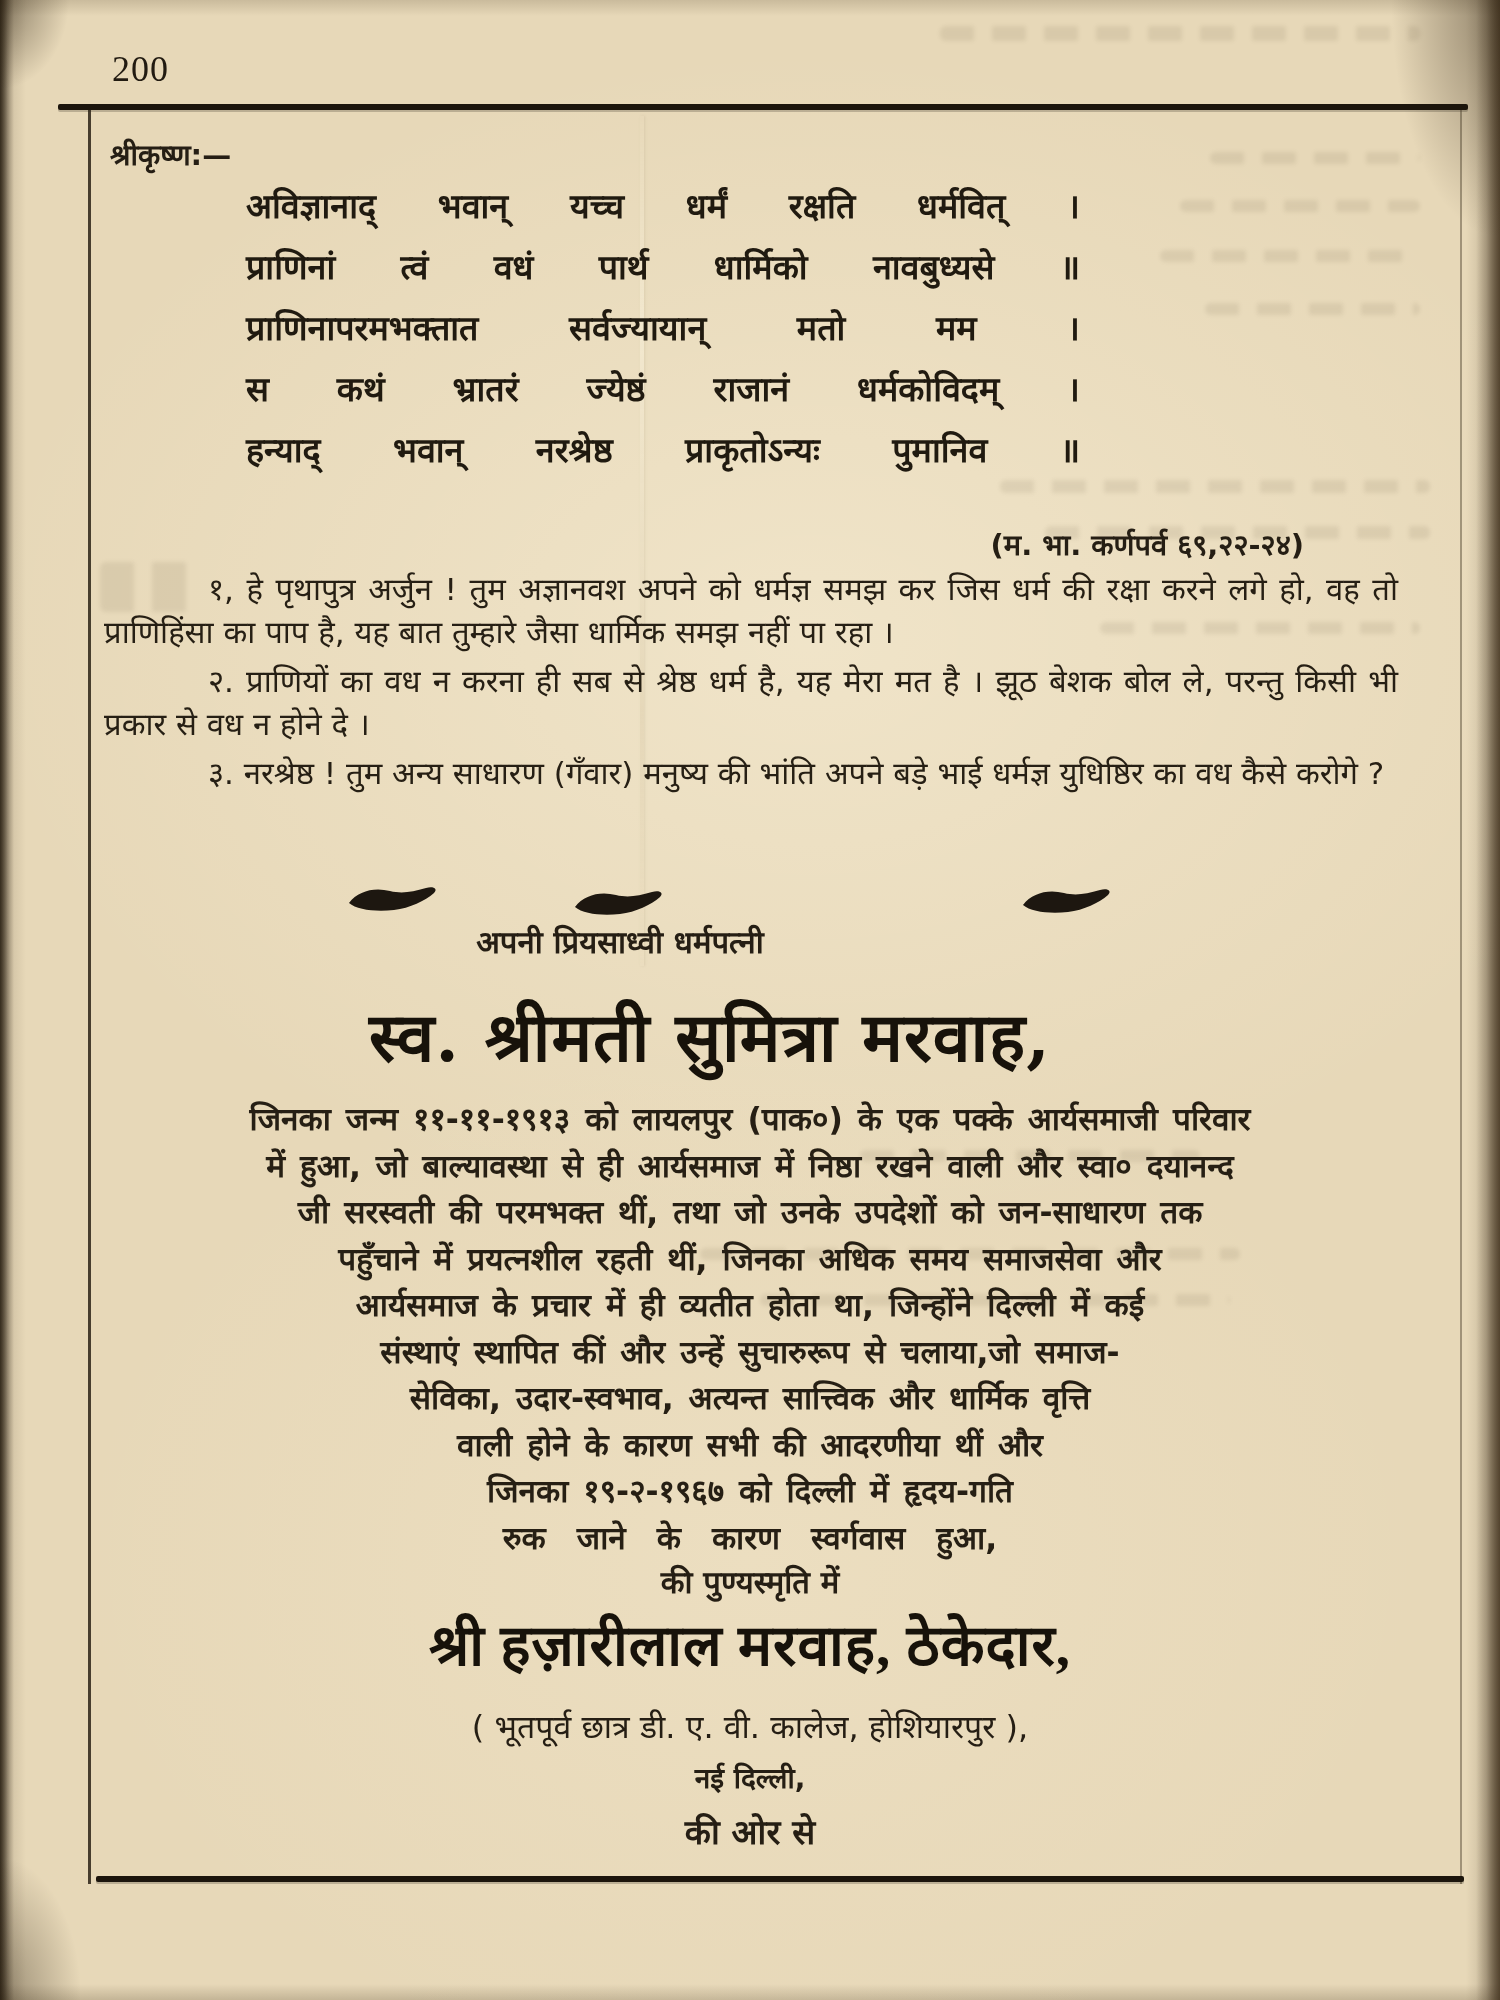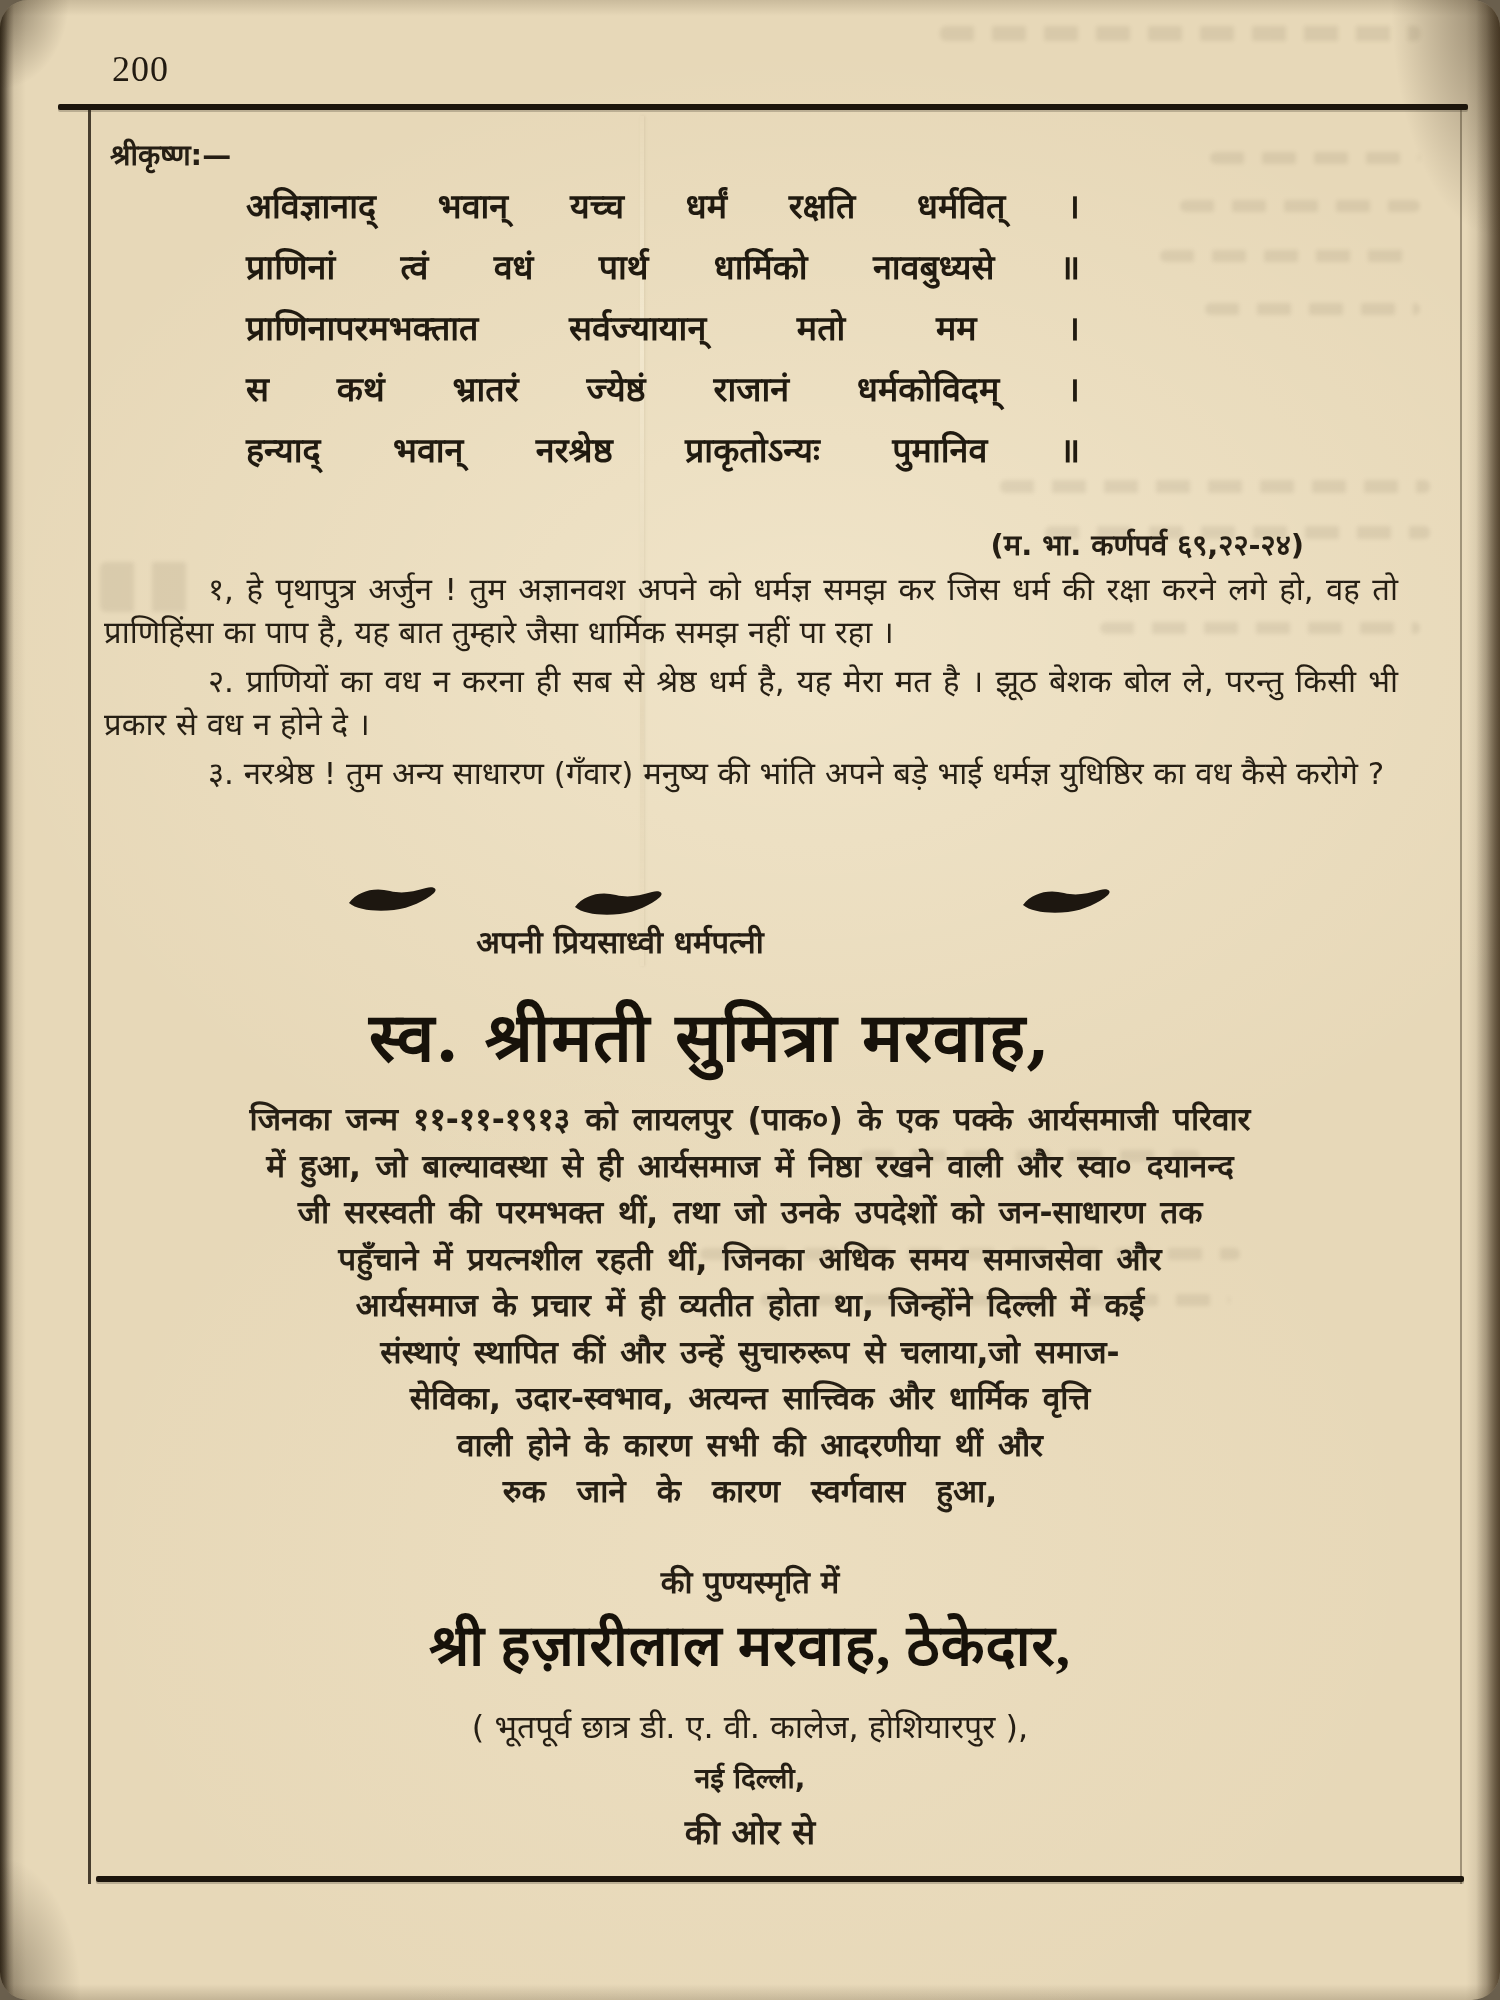--- a/index.html
+++ b/index.html
@@ -7,21 +7,20 @@
     position:relative;width:1500px;height:2000px;overflow:hidden;
     font-family:"DejaVu Sans",sans-serif;color:#251e14;
     background:
       radial-gradient(1150px 820px at 54% 32%, rgba(255,248,228,.38), transparent 72%),
       radial-gradient(900px 700px at 50% 78%, rgba(250,240,216,.25), transparent 75%),
       linear-gradient(90deg, rgba(56,42,24,.45) 0px, rgba(56,42,24,.12) 10px, transparent 26px),
       linear-gradient(270deg, rgba(48,36,20,.42) 0px, rgba(48,36,20,.16) 14px, transparent 34px),
       linear-gradient(180deg, rgba(70,55,30,.18) 0px, transparent 16px),
       linear-gradient(0deg, rgba(70,55,30,.22) 0px, transparent 16px),
       #e7d8b8;
-    border-radius: 28px;
   }
   .abs{position:absolute;}
   .devn{font-family:"DejaVu Sans",sans-serif;}
 
   
   .edge-left{left:0;top:0;width:14px;height:2000px;opacity:.85;
     background:linear-gradient(90deg,#241b0f,rgba(36,27,15,.35) 55%,transparent);}
   .edge-right{right:0;top:0;width:24px;height:2000px;opacity:.8;
     background:linear-gradient(270deg,#41311d,rgba(65,49,29,.35) 55%,transparent);}
   .corner-tr{right:0;top:0;width:110px;height:240px;
@@ -147,20 +146,21 @@
 
   <div class="abs memorial-body">
     <div class="bline devn">जिनका जन्म ११-११-१९१३ को लायलपुर (पाक०) के एक पक्के आर्यसमाजी परिवार</div>
     <div class="bline devn">में हुआ, जो बाल्यावस्था से ही आर्यसमाज में निष्ठा रखने वाली और स्वा० दयानन्द</div>
     <div class="bline devn">जी सरस्वती की परमभक्त थीं, तथा जो उनके उपदेशों को जन-साधारण तक</div>
     <div class="bline devn">पहुँचाने में प्रयत्नशील रहती थीं, जिनका अधिक समय समाजसेवा और</div>
     <div class="bline devn">आर्यसमाज के प्रचार में ही व्यतीत होता था, जिन्होंने दिल्ली में कई</div>
     <div class="bline devn">संस्थाएं स्थापित कीं और उन्हें सुचारुरूप से चलाया,जो समाज-</div>
     <div class="bline devn">सेविका, उदार-स्वभाव, अत्यन्त सात्त्विक और धार्मिक वृत्ति</div>
     <div class="bline devn">वाली होने के कारण सभी की आदरणीया थीं और</div>
+    <div class="bline devn">जिनका १९-२-१९६७ को दिल्ली में हृदय-गति</div>
     <div class="bline bline-spread devn">रुक जाने के कारण स्वर्गवास हुआ,</div>
   </div>
 
   <div class="abs tribute devn">की पुण्यस्मृति में</div>
   <div class="abs mourner-name devn">श्री हज़ारीलाल मरवाह, ठेकेदार,</div>
   <div class="abs mourner-college devn">( भूतपूर्व छात्र डी. ए. वी. कालेज, होशियारपुर ),</div>
   <div class="abs mourner-city devn">नई दिल्ली,</div>
   <div class="abs closing devn">की ओर से</div>
 
   <div class="abs rule rule-bottom"></div>

